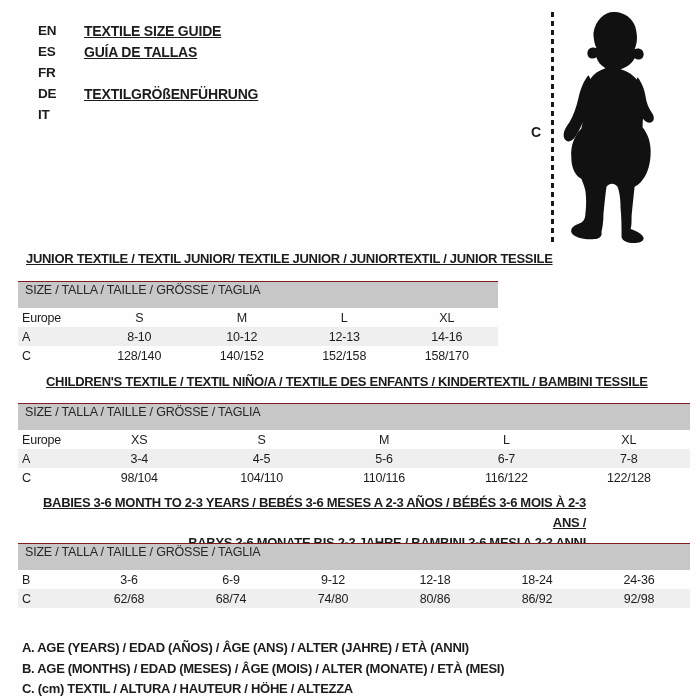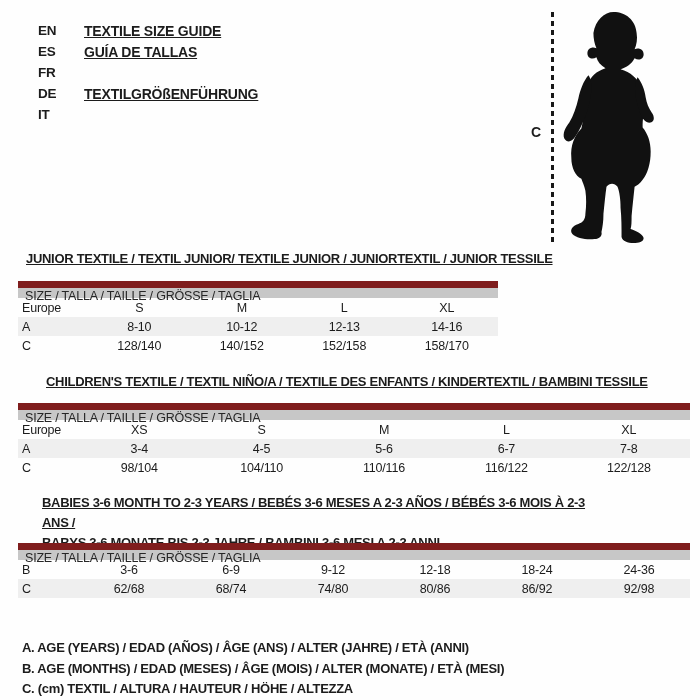--- a/index.html
+++ b/index.html
@@ -22,21 +22,21 @@
     position:absolute; left:551px; top:12px; width:3px; height:234px;
     background:repeating-linear-gradient(to bottom,#181818 0 5px,transparent 5px 9px);
   }
   .measure-label { position:absolute; left:531px; top:124px; font-weight:bold; font-size:14px; }
 
   
   .t-title { position:absolute; font-weight:bold; font-size:13px; white-space:nowrap; letter-spacing:-0.3px;text-decoration:underline; }
   .t-title-2l { white-space:normal; line-height:20px; width:560px; }
   .size-table { position:absolute; }
   .size-bar {
-    height:17px; background:#c7c7c7; border-top:7px solid #7f1d1d;
+    height:27px; background:#c7c7c7; border-top:1px solid #7f1d1d;
     font-size:12.5px; color:#262626; line-height:16px; padding-left:7px;
     letter-spacing:-0.2px;
   }
   .trow { display:grid; height:19px; align-items:center; font-size:12.5px; }
   .trow.stripe { background:#efefef; }
   .tlabel { padding-left:4px; text-align:left; }
   .tcell { text-align:center; }
   .g4 { grid-template-columns:70px repeat(4,1fr); }
   .g5 { grid-template-columns:60px repeat(5,1fr); }
   .g6 { grid-template-columns:60px repeat(6,1fr); }
@@ -129,21 +129,21 @@
     <div class="trow g5">
       <div class="tlabel">C</div>
       <div class="tcell">98/104</div>
       <div class="tcell">104/110</div>
       <div class="tcell">110/116</div>
       <div class="tcell">116/122</div>
       <div class="tcell">122/128</div>
     </div>
   </div>
 
-  <div class="t-title t-title-2l" style="left:42px; top:493px;">
+  <div class="t-title t-title-2l" style="left:26px; top:493px;text-align:right;">
     <div>BABIES 3-6 MONTH TO 2-3 YEARS / BEBÉS 3-6 MESES A 2-3 AÑOS / BÉBÉS 3-6 MOIS À 2-3 ANS /</div>
     <div>BABYS 3-6 MONATE BIS 2-3 JAHRE / BAMBINI 3-6 MESI A 2-3 ANNI</div>
   </div>
   <div class="size-table" style="left:18px; top:543px; width:672px;">
     <div class="size-bar">SIZE / TALLA / TAILLE / GRÖSSE / TAGLIA</div>
     <div class="trow g6">
       <div class="tlabel">B</div>
       <div class="tcell">3-6</div>
       <div class="tcell">6-9</div>
       <div class="tcell">9-12</div>

